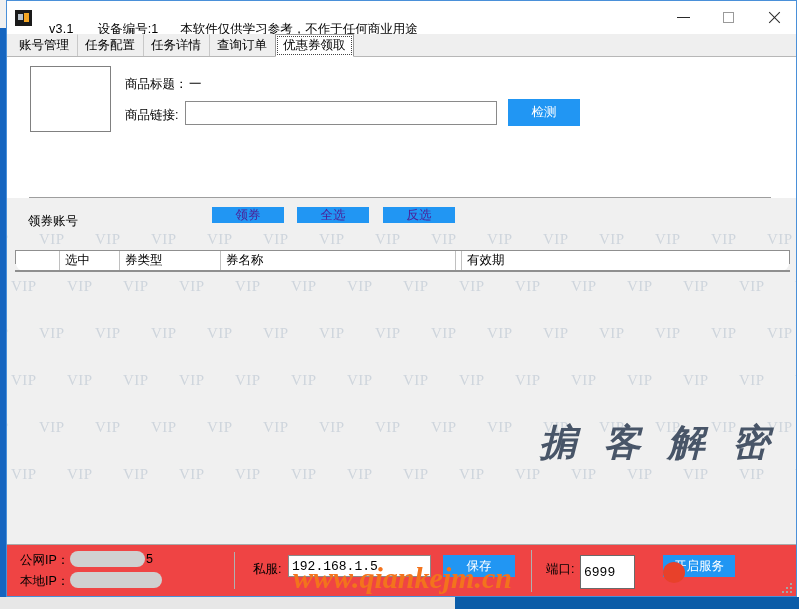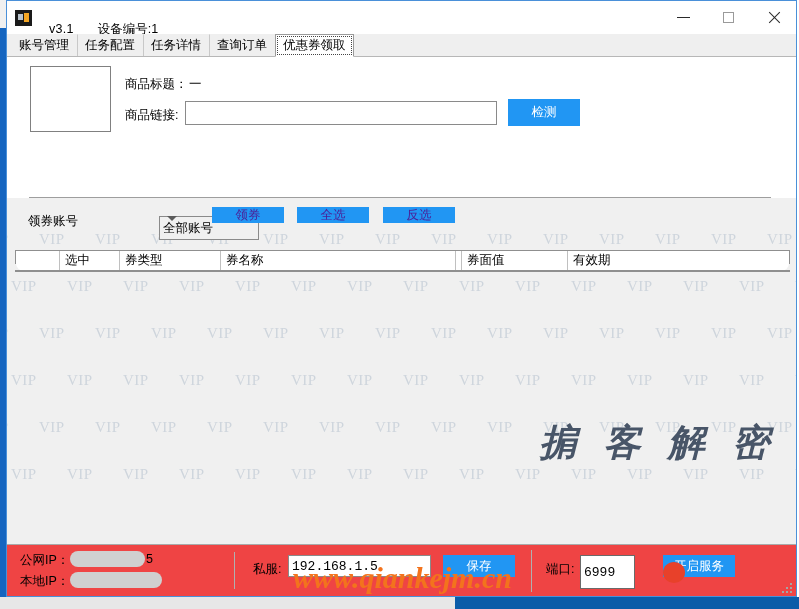--- a/index.html
+++ b/index.html
@@ -526,20 +526,21 @@
 
   <div id="app-window">
 
     <div id="title-bar">
       <div class="app-icon">
         <div class="sq-a"></div>
           <div class="sq-b"></div>
       </div>
       <span class="title-text" id="title-version">v3.1</span>
       <span class="title-text" id="title-device">设备编号:1</span>
+      <span class="title-text" id="title-notice">本软件仅供学习参考，不作于任何商业用途</span>
 
       <div class="win-controls">
         <div class="win-btn">
           <span class="glyph-min"></span>
         </div>
         <div class="win-btn">
           <span class="glyph-max"></span>
         </div>
         <div class="win-btn close">
           <span class="glyph-close"></span>
@@ -720,40 +721,33 @@
         <input id="input-link" type="text" value="" style="">
 
         <button id="btn-detect">检测</button>
 
         <div id="divider-1"></div>
       </div>
 
       <div id="toolbar-row">
         <span id="lbl-account" class="sb-label">领券账号</span>
 
-        <div class="sel-wrap">
-          <select id="select-account">
-            <option>全部账号</option>
-          </select>
-          <span class="sel-arrow"></span>
-        </div>
 
         <button class="blue-btn" id="btn-claim">领券</button>
         <button class="blue-btn" id="btn-all">全选</button>
         <button class="blue-btn" id="btn-invert">反选</button>
       </div>
 
       <div id="coupon-table">
         <div id="table-head">
             <div class="th" style="width: 44px; flex: 0 0 44px;"></div>
             <div class="th" style="width: 60px; flex: 0 0 60px;">选中</div>
             <div class="th" style="width: 101px; flex: 0 0 101px;">券类型</div>
             <div class="th" style="width: 235px; flex: 0 0 235px;">券名称</div>
             <div class="th" style="width: 0px; flex: 0 0 0px;"></div>
-            <div class="th" style="width: 106px; flex: 0 0 106px;">券面值</div>
             <div class="th" style="width: 229px; flex: 0 0 229px;">有效期</div>
           </div>
       </div>
       <div id="table-underline"></div>
       <div id="table-body"></div>
 
       <div id="left-arrow"></div>
 
       <div id="wm-cn">掮 客 解 密</div>
     </div>

